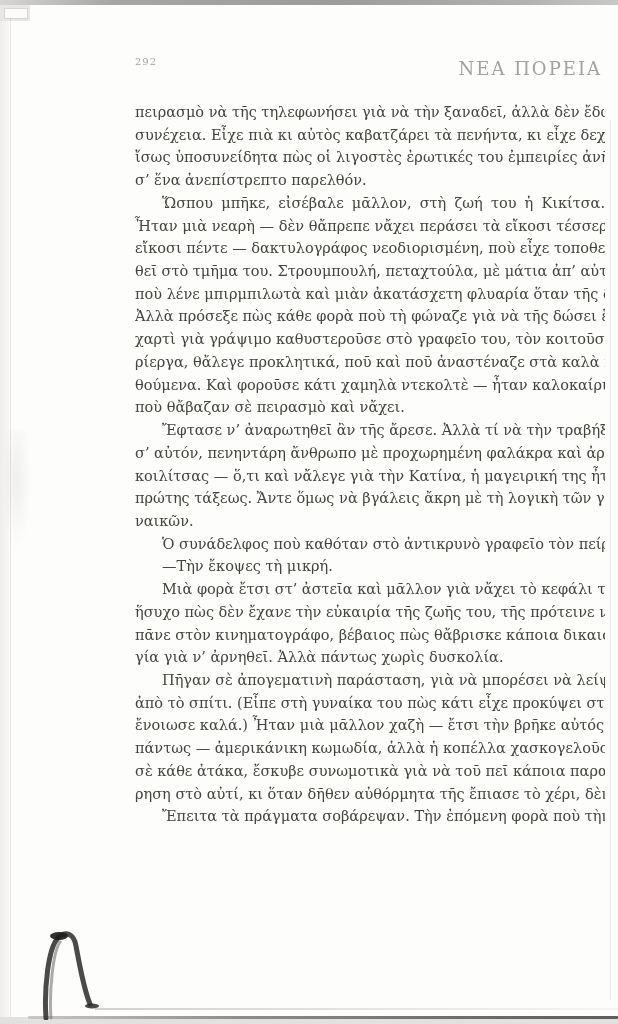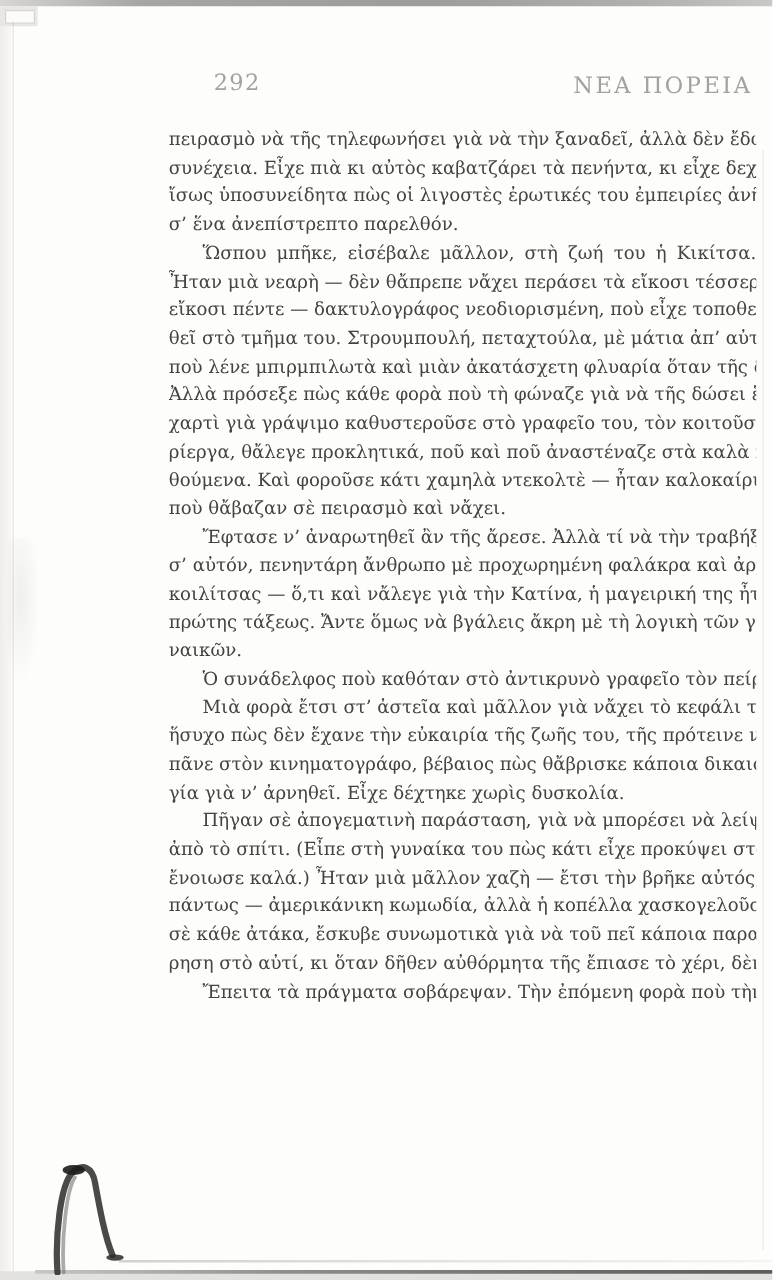--- a/index.html
+++ b/index.html
@@ -44,21 +44,21 @@
     border-radius:1px;
   }
   .scan-bottom-shadow{
     position:absolute;bottom:14px;left:95px;width:523px;height:2px;
     background:linear-gradient(to right,rgba(80,78,74,0.25),rgba(80,78,74,0.05));
   }
   .binder-clip{position:absolute;left:18px;top:920px;}
   
   .page-number{
     position:absolute;left:135px;top:56px;
-    font-size:18px;color:var(--faded-ink,#a3a2a0);letter-spacing:1px;margin-left:36px;
+    font-size:10px;color:var(--faded-ink,#a3a2a0);letter-spacing:1px;
   }
   .journal-title{
     position:absolute;right:16px;top:58px;
     font-size:18px;color:var(--faded-ink,#a3a2a0);letter-spacing:2px;
   }
   
   .text-block{
     position:absolute;left:135px;top:101px;width:470px;
     font-size:14.5px;line-height:22.72px;color:var(--ink,#45433d);
   }
@@ -111,24 +111,25 @@
     <div class="line">χαρτὶ γιὰ γράψιμο καθυστεροῦσε στὸ γραφεῖο του, τὸν κοιτοῦσε πε-</div>
     <div class="line">ρίεργα, θἄλεγε προκλητικά, ποῦ καὶ ποῦ ἀναστέναζε στὰ καλὰ κα-</div>
     <div class="line">θούμενα. Καὶ φοροῦσε κάτι χαμηλὰ ντεκολτὲ — ἦταν καλοκαίρι —</div>
     <div class="line endline">ποὺ θἄβαζαν σὲ πειρασμὸ καὶ νἄχει.</div>
     <div class="line indent">Ἔφτασε ν’ ἀναρωτηθεῖ ἂν τῆς ἄρεσε. Ἀλλὰ τί νὰ τὴν τραβήξει</div>
     <div class="line">σ’ αὐτόν, πενηντάρη ἄνθρωπο μὲ προχωρημένη φαλάκρα καὶ ἀρχὴ</div>
     <div class="line">κοιλίτσας — ὅ,τι καὶ νἄλεγε γιὰ τὴν Κατίνα, ἡ μαγειρική της ἦταν</div>
     <div class="line">πρώτης τάξεως. Ἄντε ὅμως νὰ βγάλεις ἄκρη μὲ τὴ λογικὴ τῶν γυ-</div>
     <div class="line endline">ναικῶν.</div>
     <div class="line indent">Ὁ συνάδελφος ποὺ καθόταν στὸ ἀντικρυνὸ γραφεῖο τὸν πείρα-</div>
+    <div class="line indent endline">—Τὴν ἔκοψες τὴ μικρή.</div>
     <div class="line indent">Μιὰ φορὰ ἔτσι στ’ ἀστεῖα καὶ μᾶλλον γιὰ νἄχει τὸ κεφάλι του</div>
     <div class="line">ἥσυχο πὼς δὲν ἔχανε τὴν εὐκαιρία τῆς ζωῆς του, τῆς πρότεινε νὰ</div>
     <div class="line">πᾶνε στὸν κινηματογράφο, βέβαιος πὼς θἄβρισκε κάποια δικαιολο-</div>
-    <div class="line endline">γία γιὰ ν’ ἀρνηθεῖ. Εἶχε δέχτηκε χωρὶς δυσκολία.</div>
+    <div class="line endline">γία γιὰ ν’ ἀρνηθεῖ. Ἀλλὰ πάντως χωρὶς δυσκολία.</div>
     <div class="line indent">Πῆγαν σὲ ἀπογεματινὴ παράσταση, γιὰ νὰ μπορέσει νὰ λείψει</div>
     <div class="line">ἀπὸ τὸ σπίτι. (Εἶπε στὴ γυναίκα του πὼς κάτι εἶχε προκύψει στὸ</div>
     <div class="line">ἔνοιωσε καλά.) Ἦταν μιὰ μᾶλλον χαζὴ — ἔτσι τὴν βρῆκε αὐτός,</div>
     <div class="line">πάντως — ἀμερικάνικη κωμωδία, ἀλλὰ ἡ κοπέλλα χασκογελοῦσε</div>
     <div class="line">σὲ κάθε ἀτάκα, ἔσκυβε συνωμοτικὰ γιὰ νὰ τοῦ πεῖ κάποια παρατή-</div>
     <div class="line">ρηση στὸ αὐτί, κι ὅταν δῆθεν αὐθόρμητα τῆς ἔπιασε τὸ χέρι, δὲν τὸ</div>
     <div class="line indent">Ἔπειτα τὰ πράγματα σοβάρεψαν. Τὴν ἐπόμενη φορὰ ποὺ τὴν</div>
   </div>
 
 </body></html>

